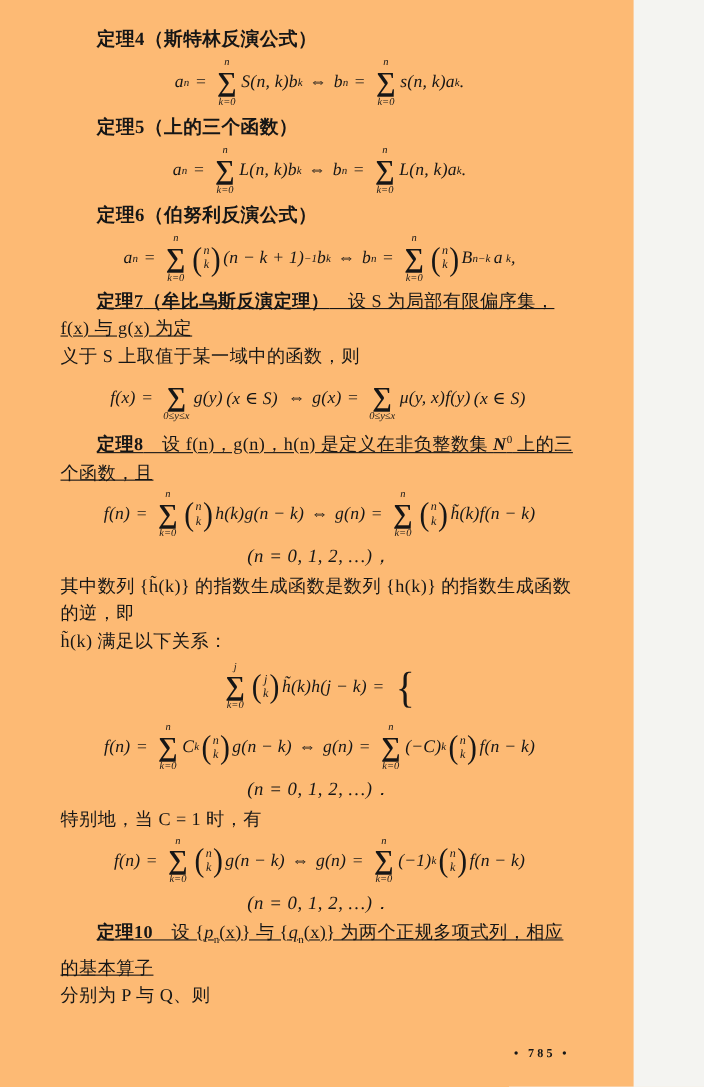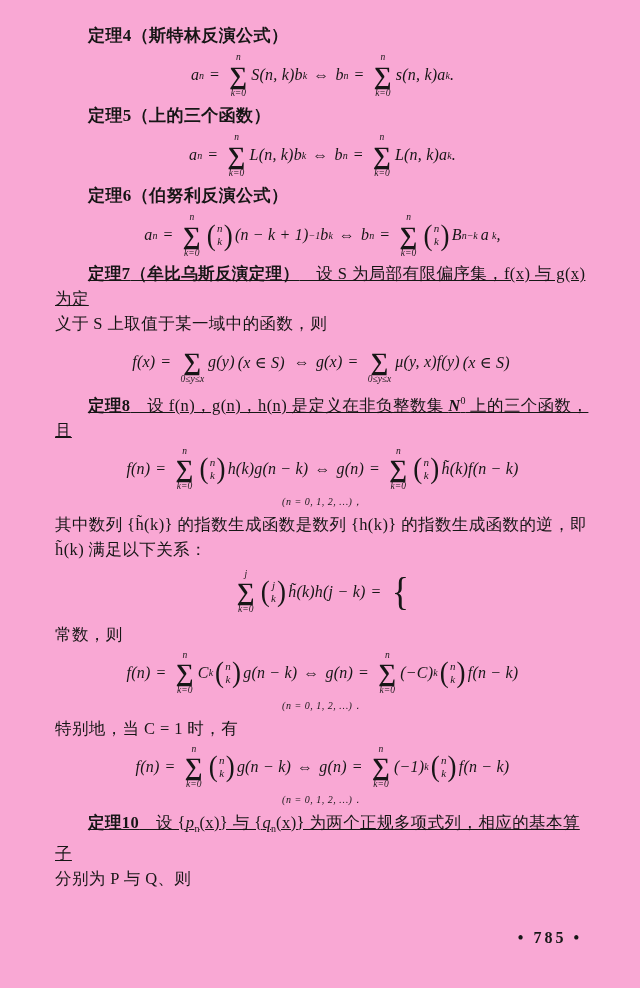--- a/index.html
+++ b/index.html
@@ -1,18 +1,18 @@
 <!DOCTYPE html>
 <html><head>
 <meta charset="utf-8">
 <style>
   html,body { margin:0; padding:0; background:#f4f4f1; }
   .page {
-    position:relative; width:640px; height:988px; box-sizing:border-box;
-    background:#f9a8d4; color:#161616;
+    position:relative; width:576px; height:988px; box-sizing:border-box;
+    background:#fdba74; color:#161616;
     font-family:"Liberation Serif","DejaVu Serif",serif;
     padding:20px 50px 0 55px; overflow:hidden;
   }
   .para { margin:0; font-size:16.5px; line-height:25px; letter-spacing:0.4px; }
   .indent { text-indent:33px;text-decoration:underline; }
   .head { font-weight:bold; margin-left:33px; font-size:17px; margin-top:3px; margin-bottom:2px; }
   .thm { font-weight:bold; }
   .formula {
     display:flex; justify-content:center; align-items:center;
     font-style:italic; font-size:16px; min-height:50px; margin:1px 0;
@@ -24,22 +24,22 @@
   .sum .lim { font-size:9.5px; line-height:1.1; min-height:10px; letter-spacing:0; }
   .sum .sig { font-size:25px; font-style:normal; line-height:1.0; font-weight:bold; }
   sub { font-size:10px; letter-spacing:0; }
   sup { font-size:10px; letter-spacing:0; }
   .binom { display:inline-flex; align-items:center; margin:0 2px; }
   .bigp { font-size:27px; font-style:normal; line-height:1; display:inline-block; transform:scaleY(1.12); font-weight:normal; }
   .binom .col { display:inline-flex; flex-direction:column; align-items:center; font-size:11px; line-height:1.15; padding:0 1px; }
   .cases { display:inline-flex; align-items:center; }
   .brace { font-size:36px; font-style:normal; line-height:1; display:inline-block; transform:scaleY(1.1); margin:0 3px 0 5px; }
   .rows { display:inline-flex; flex-direction:column; font-size:15px; font-style:normal; line-height:1.35; letter-spacing:0.5px; }
-  .center-note { text-align:center; font-size:10px; font-style:italic; margin:0 0 3px; letter-spacing:0.5px; }
-  .pagenum { position:absolute; right:58px; bottom:41px; font-weight:bold; font-size:16px; letter-spacing:3px; }
+  .center-note { text-align:center; font-size:17px; font-style:italic; margin:0 0 3px; letter-spacing:0.5px; }
+  .pagenum { position:absolute; right:58px; bottom:24px; font-weight:bold; font-size:11px; letter-spacing:3px; }
   .cjk { font-style:normal; }
 </style>
 </head>
 <body>
 
 <div class="page">
 
   <p class="para head"><span>定理4</span><span>（斯特林反演公式）</span></p>
 
   <div class="formula">
@@ -223,21 +223,20 @@
         </span>
         <span class="bigp">)</span>
       </span>
     <span>h̃(k)h(j − k)</span>
     <span class="op">=</span>
     <span class="cases">
       <span class="brace">{</span>
     </span>
   </div>
 
-  <p class="para"><span>常数，则</span></p>
 
   <div class="formula">
     <span>f(n)</span>
     <span class="op">=</span>
     <span class="sum">
         <span class="lim">n</span>
         <span class="sig">∑</span>
         <span class="lim">k=0</span>
       </span>
     <span>C</span>

